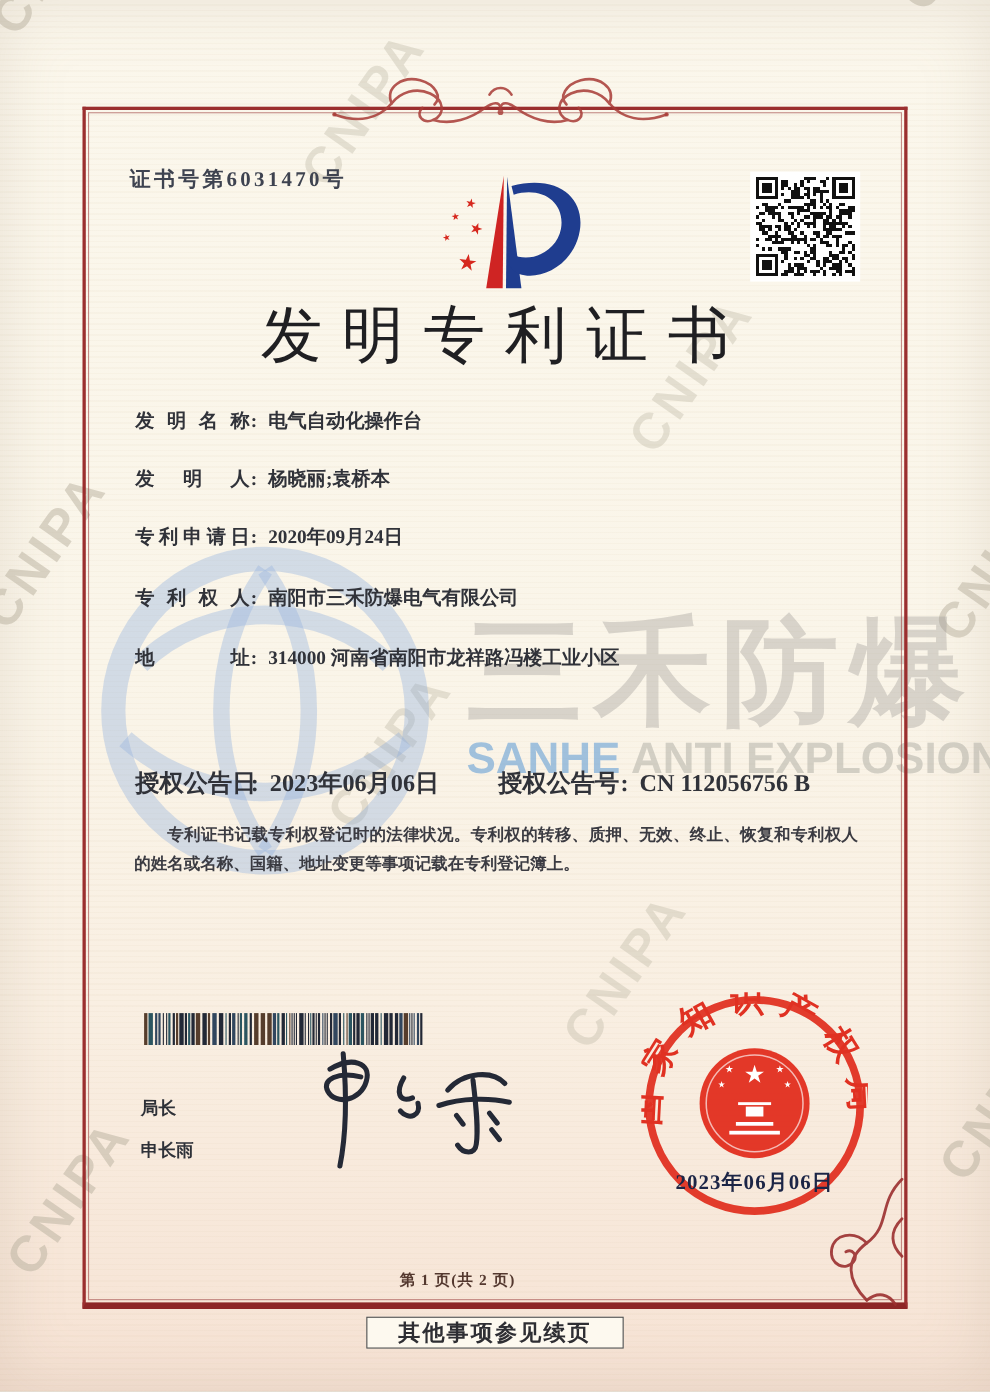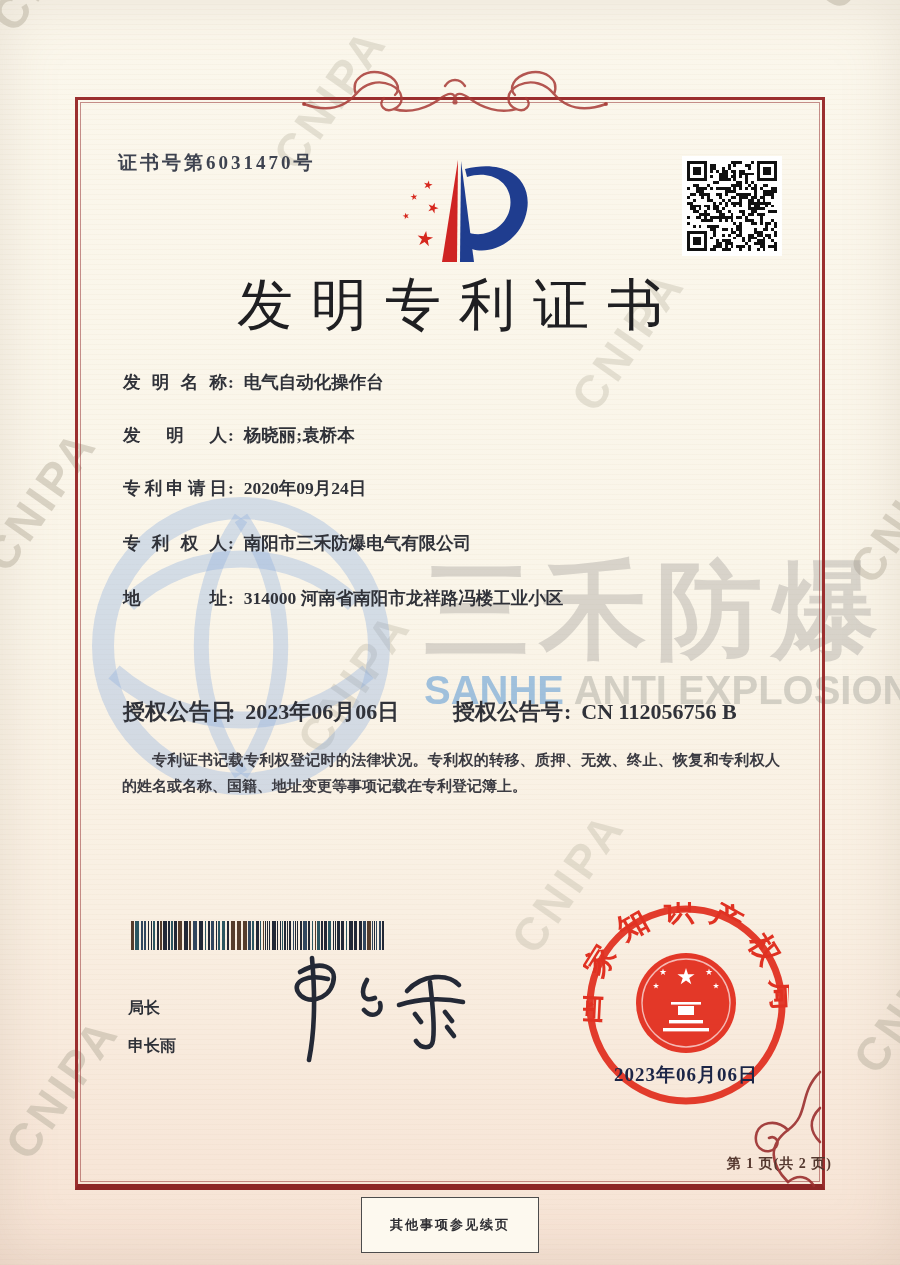--- a/index.html
+++ b/index.html
@@ -48,24 +48,24 @@
   .paras{position:absolute;left:122px;top:747px;width:658px;font-size:15px;line-height:26px;
     font-weight:600;color:#3b3b42;text-align:justify;}
   .paras p{margin:0 0 7px 0;text-indent:2em;}
   .barcode{position:absolute;left:130px;top:921px;}
   .signer{position:absolute;left:128px;top:998px;font-size:16px;color:#2e3138;font-weight:600;}
   .signer div{margin-bottom:17px;}
   .signature{position:absolute;left:248px;top:952px;}
   .seal{position:absolute;left:583px;top:902px;width:206px;height:206px;}
   .seal-date{position:absolute;left:0;width:206px;top:160px;text-align:center;font-size:19px;
     font-weight:700;color:#1c2546;letter-spacing:1px;}
-  .page-info{position:absolute;left:0;width:832px;top:1155px;text-align:right;font-size:14px;
+  .page-info{position:absolute;left:0;width:832px;top:1155px;text-align:center;font-size:14px;
     font-weight:600;color:#54382f;letter-spacing:1px;}
   .note-box{position:absolute;left:50%;transform:translateX(-50%);top:1197px;
-    border:1.5px solid #4c4c4c;background:#fdf9ef;padding:18px 28px;font-size:13px;
+    border:1.5px solid #4c4c4c;background:#fdf9ef;padding:0 28px;font-size:20px;
     font-weight:600;color:#2e2e33;letter-spacing:2px;white-space:nowrap;}
 </style>
 </head>
 <body>
 
 <div class="page">
 
   <div class="waves"></div>
 
   <span class="wm-cnipa" style="left:-20px;top:10px">CNIPA</span>

